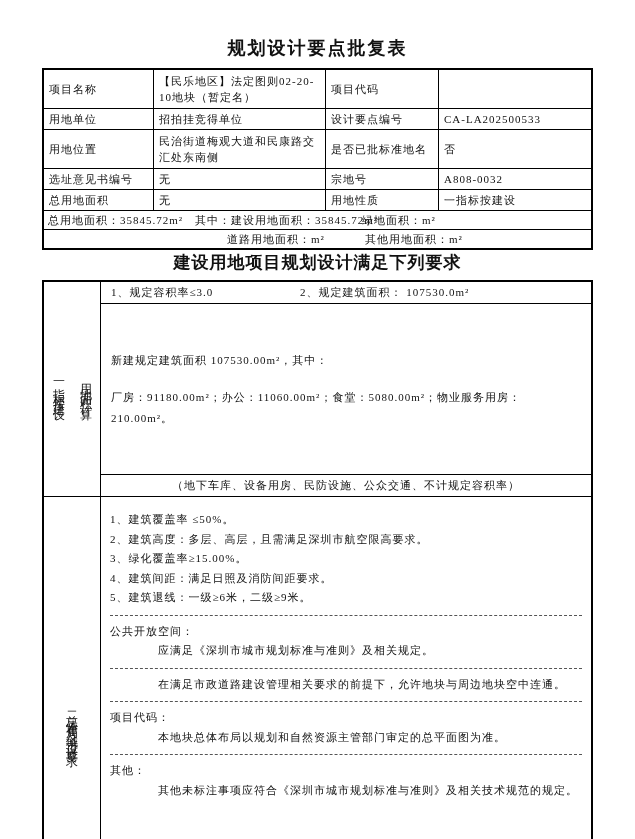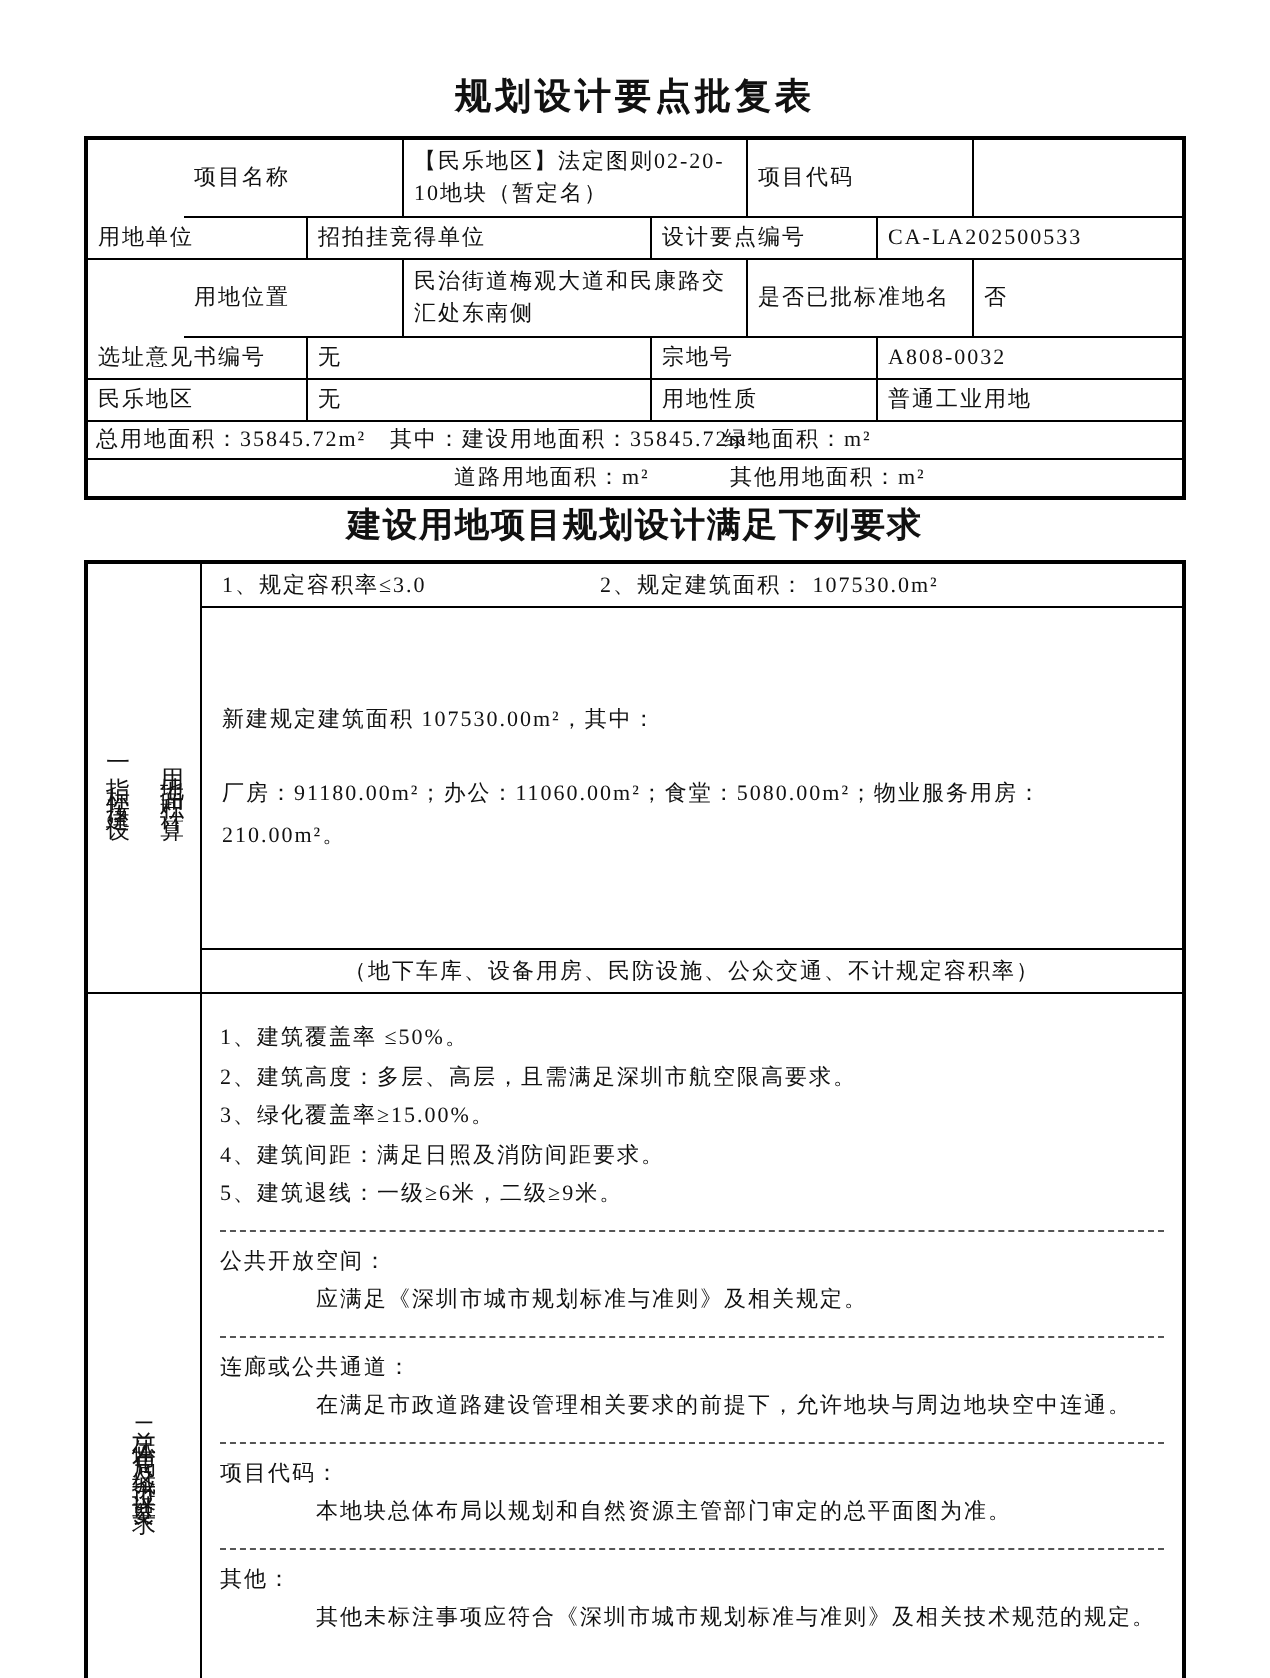--- a/index.html
+++ b/index.html
@@ -30,21 +30,21 @@
     font-size:11px;letter-spacing:1px;line-height:16px;
   }
   .it-row{display:flex;border-bottom:1px solid #000;align-items:stretch;}
   .it-row:last-child{border-bottom:none;}
   .cell{box-sizing:border-box;padding:2px 5px;border-right:1px solid #000;display:flex;align-items:center;}
   .cell:last-child{border-right:none;}
   .c1{width:110px;}
   .c2{width:172px;}
   .c3{width:113px;}
   .c4{flex:1;}
-  .h38{min-height:38px;margin-left:48px;}
+  .h38{min-height:38px;}
   .h19{min-height:19px;}
   .h18{min-height:18px;}
   .area-row{position:relative;min-height:18px;border-bottom:none;display:block;}
   .area-row span{position:absolute;top:1px;white-space:nowrap;}
   .info-table .it-row.area-first{border-bottom:1px solid #000;}
   
   .req-table{
     position:absolute;left:42px;top:280px;width:551px;height:674px;
     border:2px solid #000;border-bottom:none;box-sizing:border-box;
     font-size:11px;letter-spacing:1px;
@@ -110,24 +110,24 @@
     <div class="cell c3">是否已批标准地名</div>
     <div class="cell c4">否</div>
   </div>
   <div class="it-row h19">
     <div class="cell c1">选址意见书编号</div>
     <div class="cell c2">无</div>
     <div class="cell c3">宗地号</div>
     <div class="cell c4">A808-0032</div>
   </div>
   <div class="it-row h18">
-    <div class="cell c1">民乐地区</div>
+    <div class="cell c1">总用地面积</div>
     <div class="cell c2">无</div>
     <div class="cell c3">用地性质</div>
-    <div class="cell c4">普通工业用地</div>
+    <div class="cell c4">一指标按建设</div>
   </div>
   <div class="it-row area-row area-first">
     <span style="left:4px">总用地面积：35845.72m²</span>
     <span style="left:151px">其中：建设用地面积：35845.72m²</span>
     <span style="left:318px">绿地面积：m²</span>
   </div>
   <div class="it-row area-row">
     <span style="left:183px">道路用地面积：m²</span>
     <span style="left:321px">其他用地面积：m²</span>
   </div>
@@ -164,21 +164,20 @@
       <div class="req-item">2、建筑高度：多层、高层，且需满足深圳市航空限高要求。</div>
       <div class="req-item">3、绿化覆盖率≥15.00%。</div>
       <div class="req-item">4、建筑间距：满足日照及消防间距要求。</div>
       <div class="req-item">5、建筑退线：一级≥6米，二级≥9米。</div>
 
       <div class="dashed-divider"></div>
       <div class="block-title">公共开放空间：</div>
       <div class="block-body">应满足《深圳市城市规划标准与准则》及相关规定。</div>
 
       <div class="dashed-divider"></div>
-      <div class="block-title">连廊或公共通道：</div>
       <div class="block-body">在满足市政道路建设管理相关要求的前提下，允许地块与周边地块空中连通。</div>
 
       <div class="dashed-divider"></div>
       <div class="block-title">项目代码：</div>
       <div class="block-body">本地块总体布局以规划和自然资源主管部门审定的总平面图为准。</div>
 
       <div class="dashed-divider"></div>
       <div class="block-title">其他：</div>
       <div class="block-body">其他未标注事项应符合《深圳市城市规划标准与准则》及相关技术规范的规定。</div>
     </div>

